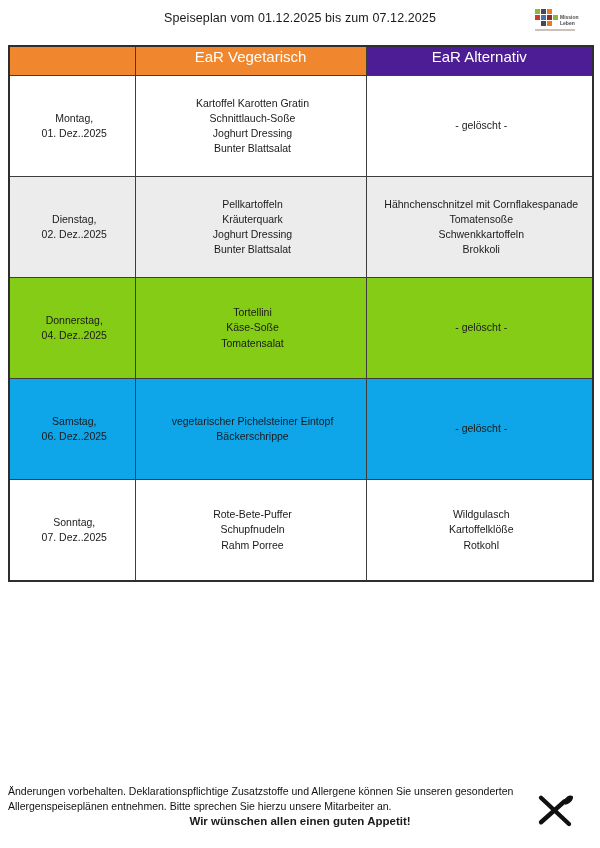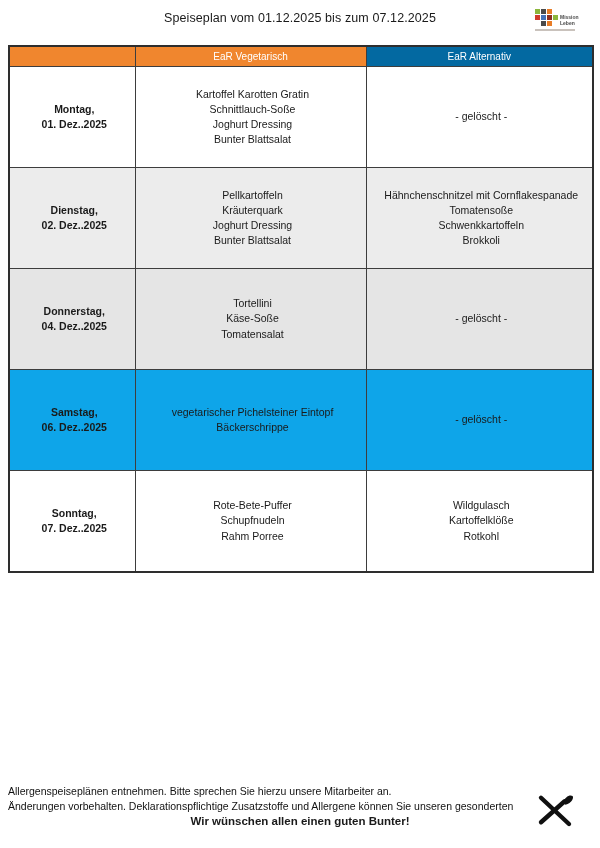--- a/index.html
+++ b/index.html
@@ -25,28 +25,28 @@
   .logo-words div { font-size:5px; line-height:6px; color:#4a4a4a; font-weight:bold; white-space:nowrap; }
   .logo-tagline { margin-top:3px; height:2px; width:40px; background:#c9c2bc; }
   
   table.menu {
     position:absolute; top:45px; left:8px;
     width:584px; border-collapse:collapse; table-layout:fixed;
     border:2px solid #2e2e2e;
   }
   table.menu th, table.menu td { border:1px solid #3d3d3d; padding:0 6px; }
   table.menu thead th {
-    height:16px; font-weight:normal; font-size:10px;
-    color:#ffffff; padding:1px 0 2px 0;
+    height:16px; font-weight:normal; font-size:15px;
+    color:#ffffff; padding:1px 0 10px 0;
   }
   table.menu td {
     height:100px; text-align:center; vertical-align:middle;
     font-size:10.5px; line-height:1.45;padding-left:10px;
   }
-  td.day-cell { font-weight:bold; font-size:11px; line-height:1.5; }
+  td.day-cell { font-weight:normal; font-size:11px; line-height:1.5; }
   
   .footer-note {
     position:absolute; top:784px; left:8px; width:520px;
     font-size:10.5px; line-height:14.5px; color:#111;
   }
   .appetit {
     position:absolute; top:815px; left:0; width:100%;
     text-align:center; font-size:11.5px; font-weight:bold;
   }
   .cutlery { position:absolute; top:791px; right:24px; width:42px; height:38px; }
@@ -83,56 +83,56 @@
 <table class="menu">
   <colgroup>
     <col style="width:126px">
       <col style="width:231px">
       <col style="width:227px">
   </colgroup>
   <thead>
     <tr>
       <th style="background: rgb(240, 134, 46);"></th>
       <th style="background: rgb(240, 134, 46);">EaR Vegetarisch</th>
-      <th style="background: #0369a1;">EaR Alternativ</th>
+      <th style="background: #4c1d95;">EaR Alternativ</th>
     </tr>
   </thead>
   <tbody>
       <tr>
         <td class="day-cell">Montag,<br>01. Dez..2025</td>
         <td>Kartoffel Karotten Gratin<br>Schnittlauch-Soße<br>Joghurt Dressing<br>Bunter Blattsalat</td>
         <td>- gelöscht -</td>
       </tr>
       <tr style="background: rgb(236, 236, 236);">
         <td class="day-cell">Dienstag,<br>02. Dez..2025</td>
         <td>Pellkartoffeln<br>Kräuterquark<br>Joghurt Dressing<br>Bunter Blattsalat</td>
         <td>Hähnchenschnitzel mit Cornflakespanade<br>Tomatensoße<br>Schwenkkartoffeln<br>Brokkoli</td>
       </tr>
-      <tr style="background: #e5e5e5;">
+      <tr style="background: #84cc16;">
         <td class="day-cell">Donnerstag,<br>04. Dez..2025</td>
         <td>Tortellini<br>Käse-Soße<br>Tomatensalat</td>
         <td>- gelöscht -</td>
       </tr>
       <tr style="background: #0ea5e9;">
         <td class="day-cell">Samstag,<br>06. Dez..2025</td>
         <td>vegetarischer Pichelsteiner Eintopf<br>Bäckerschrippe</td>
         <td>- gelöscht -</td>
       </tr>
       <tr>
         <td class="day-cell">Sonntag,<br>07. Dez..2025</td>
         <td>Rote-Bete-Puffer<br>Schupfnudeln<br>Rahm Porree</td>
         <td>Wildgulasch<br>Kartoffelklöße<br>Rotkohl</td>
       </tr>
     </tbody>
 </table>
 
 <div class="footer-note">
+  <div>Änderungen vorbehalten. Deklarationspflichtige Zusatzstoffe und Allergene können Sie unseren gesonderten</div>
   <div>Allergenspeiseplänen entnehmen. Bitte sprechen Sie hierzu unsere Mitarbeiter an.</div>
-  <div>Änderungen vorbehalten. Deklarationspflichtige Zusatzstoffe und Allergene können Sie unseren gesonderten</div>
 </div>
 
-<div class="appetit">Wir wünschen allen einen guten Bunter!</div>
+<div class="appetit">Wir wünschen allen einen guten Appetit!</div>
 
 <svg class="cutlery" viewBox="0 0 48 42" xmlns="http://www.w3.org/2000/svg">
   <line x1="8" y1="35" x2="35" y2="11" stroke="#101010" stroke-width="5" stroke-linecap="round"></line>
   <path d="M33 13 C35 6 41 3 44 5 C46 7 43 13 36 15 Z" fill="#101010"></path>
   <line x1="8" y1="7" x2="40" y2="37" stroke="#101010" stroke-width="5" stroke-linecap="round"></line>
 </svg>
 
 </body></html>

